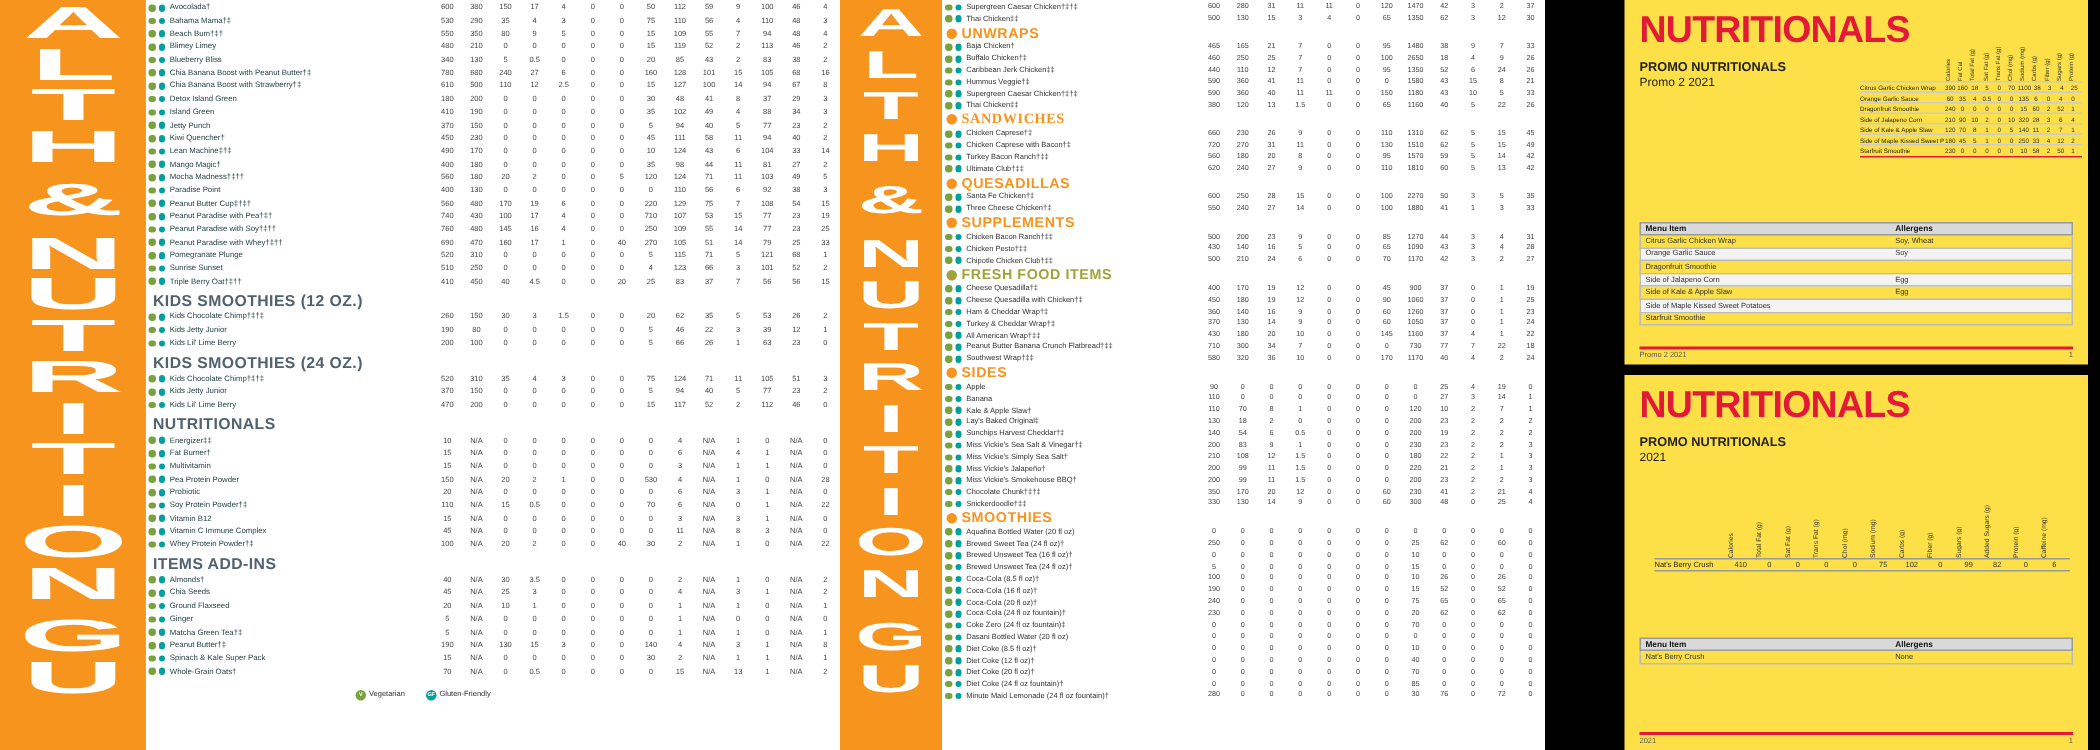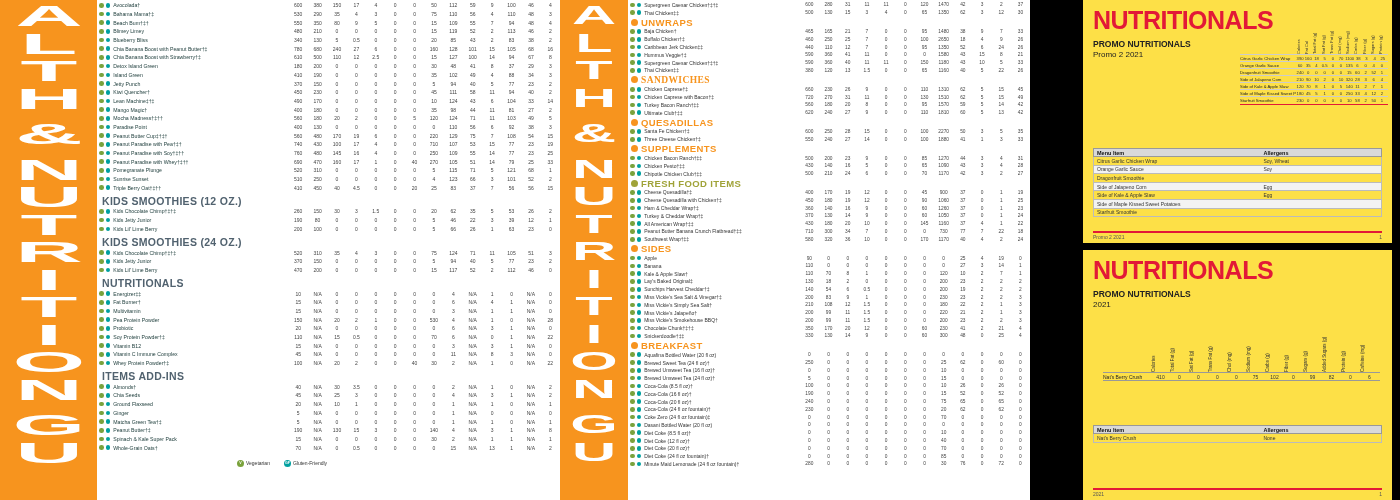--- a/index.html
+++ b/index.html
@@ -1624,21 +1624,21 @@
       <span class="mt-val">0</span>
       <span class="mt-val">60</span>
       <span class="mt-val">300</span>
       <span class="mt-val">48</span>
       <span class="mt-val">0</span>
       <span class="mt-val">25</span>
       <span class="mt-val">4</span>
     </div>
     <div class="mt-head">
       <span class="hicon" style="background: rgb(247, 148, 30);"></span>
-      <span class="htext" style="color: rgb(247, 148, 30);">BREAKFAST</span>
+      <span class="htext" style="color: rgb(247, 148, 30);">SMOOTHIES</span>
     </div>
     <div class="mt-row">
       <span class="dot v"></span>
       <span class="dot g"></span>
       <span class="mt-name">Aquafina Bottled Water (20 fl oz)</span>
       <span class="mt-val">0</span>
       <span class="mt-val">0</span>
       <span class="mt-val">0</span>
       <span class="mt-val">0</span>
       <span class="mt-val">0</span>

